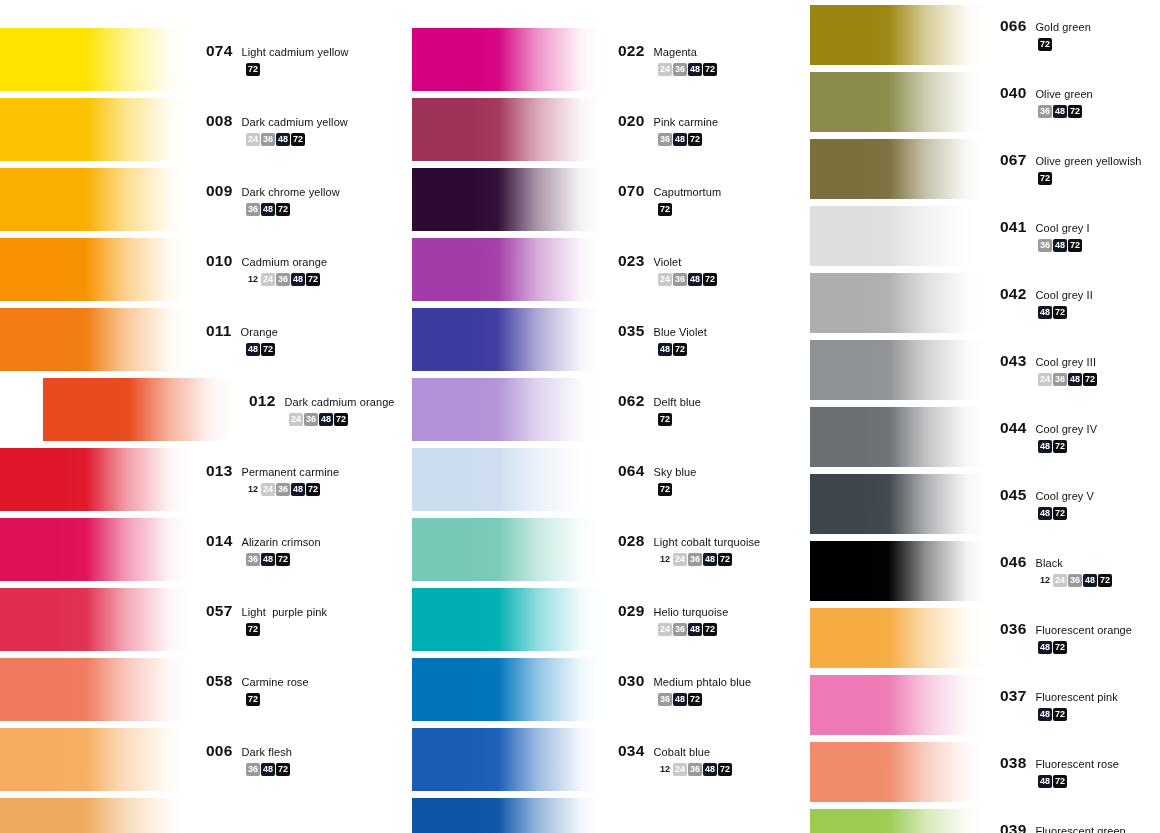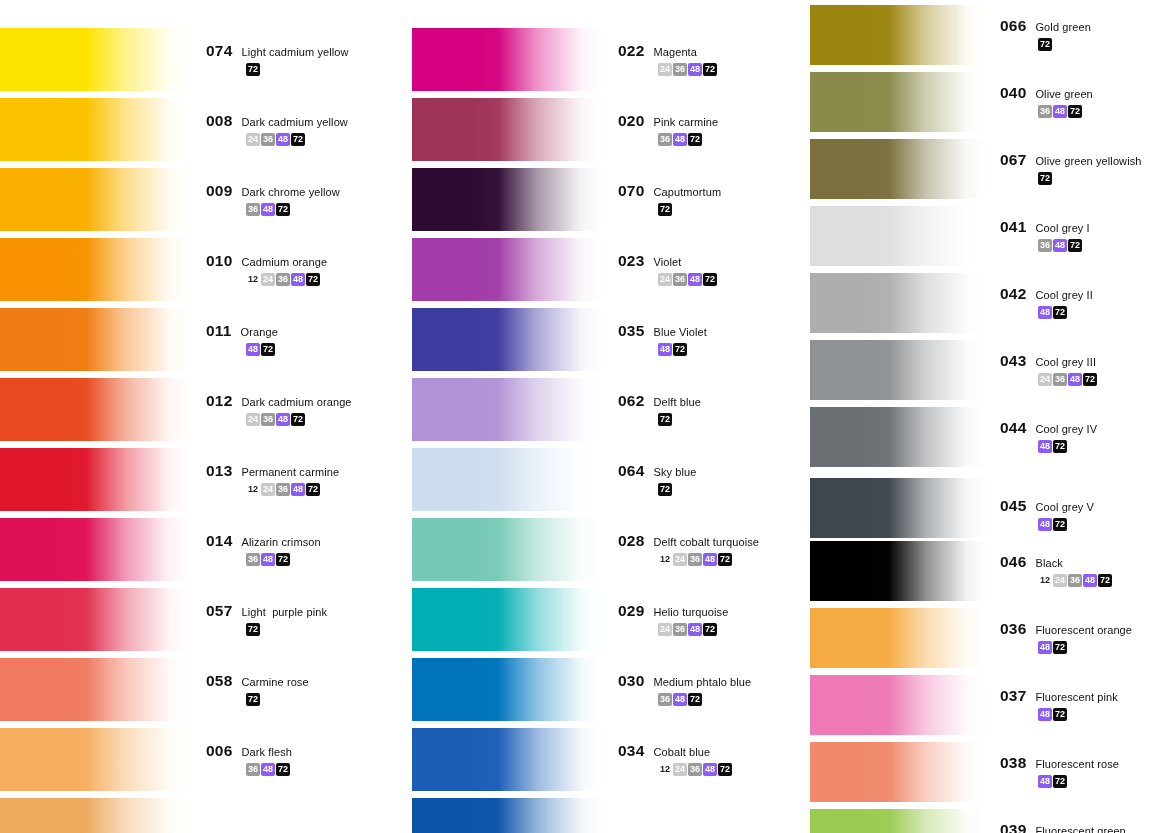--- a/index.html
+++ b/index.html
@@ -121,21 +121,21 @@
     line-height: 11px;
     padding: 1px 2px 1px 2px;
     min-width: 14px;
     text-align: center;
     border-radius: 2px;
   }
   .set-badge.plain { background: transparent; color: #1a1a1a; border-radius: 0; }
   .set-badge.s12   { background: transparent; color: #1a1a1a; }
   .set-badge.s24   { background: #c9c9c9; color: #ffffff; }
   .set-badge.s36   { background: #9a9a9a; color: #ffffff; }
-  .set-badge.s48   { background: #8b5cf6; color: #ffffff; }
+  .set-badge.s48   { background: #0f172a; color: #ffffff; }
   .set-badge.s72   { background: #0d0d0d; color: #ffffff; }
 
   
   #footer {
     position: absolute;
     left: 6px;
     bottom: 6px;
     font-size: 12.5px;
     color: #1a1a1a;
     letter-spacing: .1px;
@@ -227,21 +227,21 @@
           <div class="label-line">
             <span class="code">011</span>
             <span class="name">Orange</span>
           </div>
           <div class="sets">
             <span class="set-badge s48">48</span>
             <span class="set-badge s72">72</span>
           </div>
         </div>
       </div>
-      <div class="swatch-row" style="height: 70px;">
+      <div class="swatch-row" style="height: 70px; margin-left: 43px;">
         <div class="swatch">
           <div class="fill" style="background: linear-gradient(to right, rgb(232, 73, 31) 0%, rgb(232, 73, 31) 30%, rgb(234, 90, 42) 100%);"></div>
           <div class="texture"></div>
         </div>
         <div class="label">
           <div class="label-line">
             <span class="code">012</span>
             <span class="name">Dark cadmium orange</span>
           </div>
           <div class="sets">
@@ -458,21 +458,21 @@
         </div>
       </div>
       <div class="swatch-row" style="height: 70px;">
         <div class="swatch">
           <div class="fill" style="background: linear-gradient(to right, rgb(118, 201, 182) 0%, rgb(118, 201, 182) 30%, rgb(138, 210, 194) 100%);"></div>
           <div class="texture"></div>
         </div>
         <div class="label">
           <div class="label-line">
             <span class="code">028</span>
-            <span class="name">Delft cobalt turquoise</span>
+            <span class="name">Light cobalt turquoise</span>
           </div>
           <div class="sets">
             <span class="set-badge s12 plain">12</span>
             <span class="set-badge s24">24</span>
             <span class="set-badge s36">36</span>
             <span class="set-badge s48">48</span>
             <span class="set-badge s72">72</span>
           </div>
         </div>
       </div>
@@ -645,21 +645,21 @@
           <div class="label-line">
             <span class="code">044</span>
             <span class="name">Cool grey IV</span>
           </div>
           <div class="sets">
             <span class="set-badge s48">48</span>
             <span class="set-badge s72">72</span>
           </div>
         </div>
       </div>
-      <div class="swatch-row" style="height: 67px; align-items: center;">
+      <div class="swatch-row" style="height: 67px;">
         <div class="swatch">
           <div class="fill" style="background: linear-gradient(to right, rgb(63, 71, 78) 0%, rgb(63, 71, 78) 30%, rgb(82, 90, 97) 100%);"></div>
           <div class="texture"></div>
         </div>
         <div class="label">
           <div class="label-line">
             <span class="code">045</span>
             <span class="name">Cool grey V</span>
           </div>
           <div class="sets">

